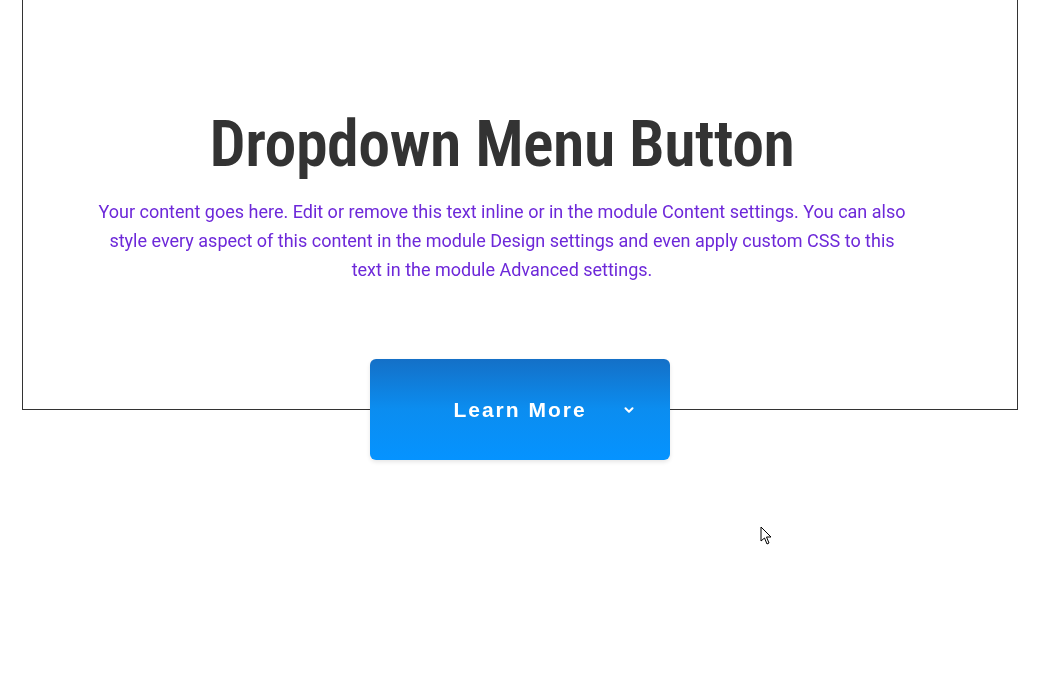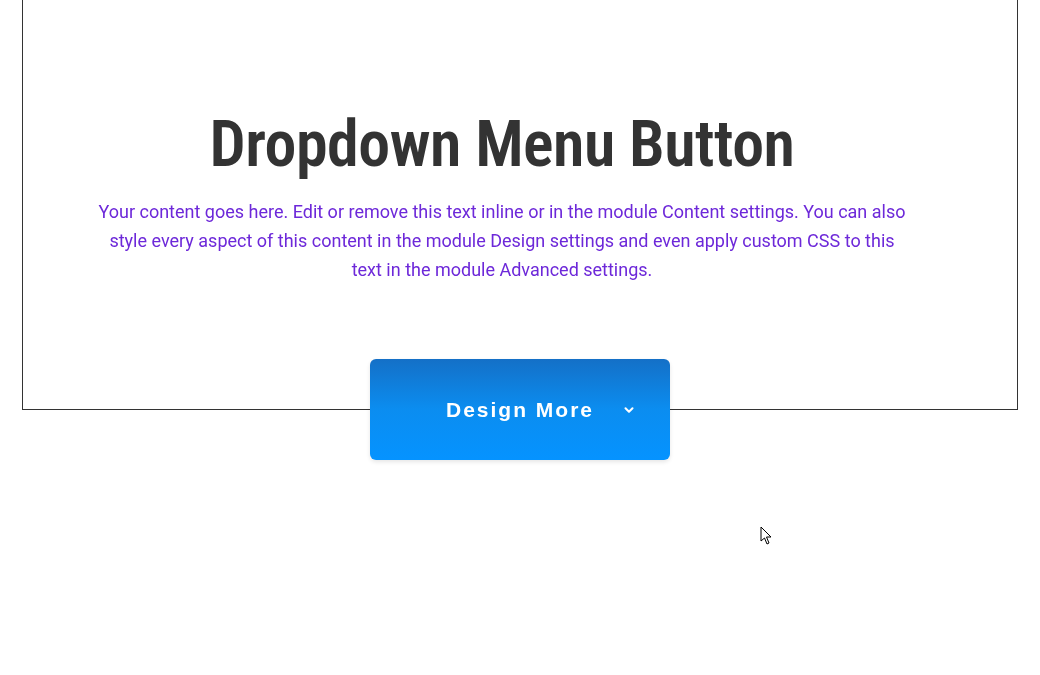--- a/index.html
+++ b/index.html
@@ -94,21 +94,21 @@
 </head>
 <body>
 
 <div class="container">
   <h1 class="heading">Dropdown Menu Button</h1>
   <p class="description">Your content goes here. Edit or remove this text inline or in the module Content settings. You can also style every aspect of this content in the module Design settings and even apply custom CSS to this text in the module Advanced settings.</p>
 </div>
 
 <div class="button-wrapper">
   <button class="dropdown-button">
-    <span class="button-label">Design More</span>
+    <span class="button-label">Learn More</span>
     <span class="chevron-wrap">
       <svg width="14" height="14" viewBox="0 0 24 24" fill="none" stroke="#ffffff" stroke-width="3.5" stroke-linecap="round" stroke-linejoin="round">
         <polyline points="6 9 12 15 18 9"></polyline>
       </svg>
     </span>
   </button>
 </div>
 
 <div class="cursor">
   <svg width="14" height="20" viewBox="0 0 14 20">

